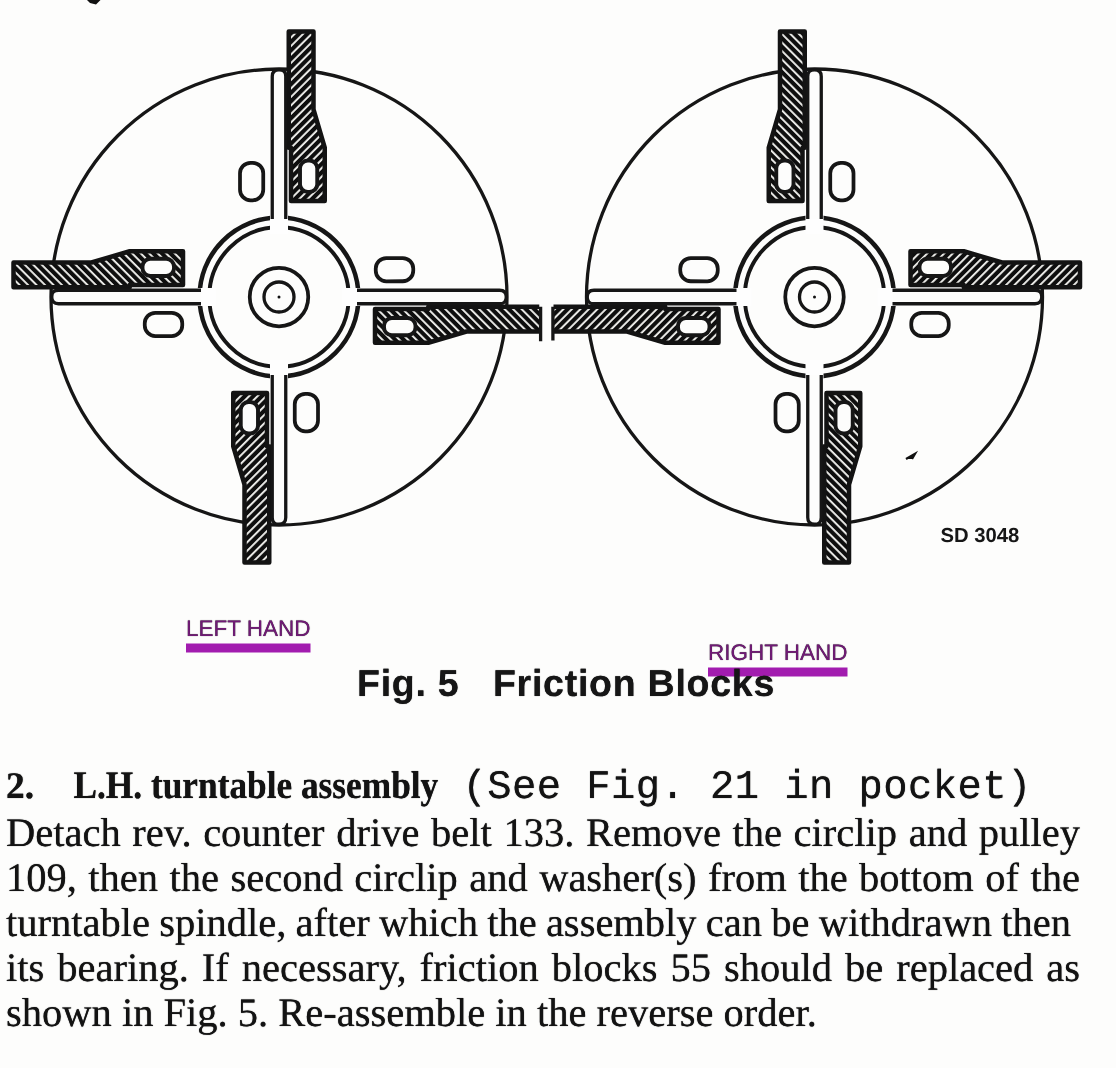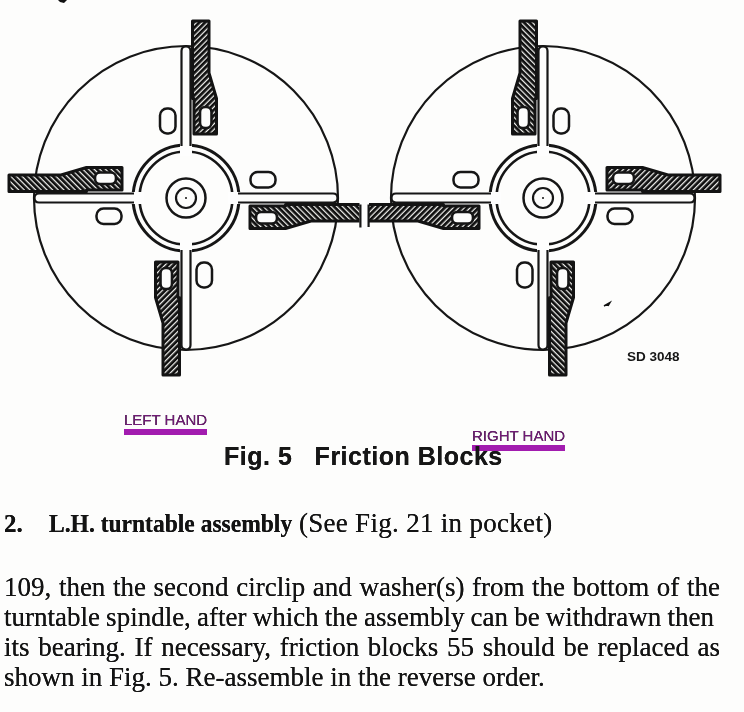--- a/index.html
+++ b/index.html
@@ -1,21 +1,21 @@
 <!DOCTYPE html>
 <html><head>
 <meta charset="utf-8">
 <style>
   html,body{margin:0;padding:0;}
   body{width:744px;height:712px;background:#fdfdfc;position:relative;overflow:hidden;
        font-family:"Liberation Serif", serif;}
   #diagrams{position:absolute;left:0;top:0;filter:blur(0.3px);}
   .lbl{position:absolute;font-family:"Liberation Sans", sans-serif;color:#701a75;
        font-size:15px;border-bottom:6px solid #a21caf;line-height:1;padding-bottom:2px;text-shadow:0 0 0.5px #1a1a1a;}
-  #caption{position:absolute;left:224px;top:444px;font-family:"Liberation Sans", sans-serif;
+  #caption{position:absolute;left:238px;top:444px;font-family:"Liberation Sans", sans-serif;
        font-weight:bold;font-size:25px;color:#161616;letter-spacing:0.5px;line-height:1;text-shadow:0 0 0.5px #161616;}
   #para{position:absolute;left:4px;top:508px;width:716px;color:#131313;text-shadow:0 0 0.55px #131313;
         font-size:27px;line-height:30px;}
   .jline{height:30px;white-space:nowrap;}
 </style>
 </head>
 <body>
 <svg id="diagrams" width="744" height="420" viewBox="0 0 744 420">
   <defs>
     <pattern id="hatch" width="4" height="4" patternUnits="userSpaceOnUse" patternTransform="rotate(-45)">
@@ -61,18 +61,19 @@
   <path d="M 604,306 L 610,302.5 L 608,306" fill="#111" stroke="#111" stroke-width="1.5"></path>
 
   <path d="M 58,0 L 67,0 L 64,3 L 60,2 Z" fill="#111"></path>
 </svg>
 
 <div class="lbl" id="lh" style="left:124px;top:412px;">LEFT HAND</div>
 <div class="lbl" id="rh" style="left:472px;top:428px;">RIGHT HAND</div>
 <div id="caption">Fig. 5&nbsp;&nbsp;&nbsp;Friction Blocks</div>
 
 <div id="para">
-  <div style="height:32px;white-space:nowrap;"><b style="font-size:25px;">2.</b><span style="display:inline-block;width:26px;"></span><b style="display:inline-block;transform:scaleX(0.905);transform-origin:0 50%;margin-right:-25.6px;font-size:26px;">L.H. turntable assembly</b><span style="letter-spacing:0.3px;"> (See Fig. 21 in pocket)</span></div>
-  <div class="jline" style="word-spacing:0.88px;margin-top:32px;">109, then the second circlip and washer(s) from the bottom of the</div>
+  <div style="height:32px;white-space:nowrap;"><b style="font-size:25px;">2.</b><span style="display:inline-block;width:26px;"></span><b style="display:inline-block;transform:scaleX(0.905);transform-origin:0 50%;margin-right:-25.6px;font-size:26px;">L.H. turntable assembly</b><span style="letter-spacing:0.3px;font-family:Liberation Mono, monospace;"> (See Fig. 21 in pocket)</span></div>
+  <div class="jline" style="word-spacing:1px;">Detach rev. counter drive belt 133. Remove the circlip and pulley</div>
+  <div class="jline" style="word-spacing:0.88px;">109, then the second circlip and washer(s) from the bottom of the</div>
   <div class="jline" style="word-spacing:-0.59px;">turntable spindle, after which the assembly can be withdrawn then</div>
   <div class="jline" style="word-spacing:1.9px;font-family:Liberation Serif, serif;">its bearing. If necessary, friction blocks 55 should be replaced as</div>
   <div>shown in Fig. 5. Re-assemble in the reverse order.</div>
 </div>
 
 </body></html>

